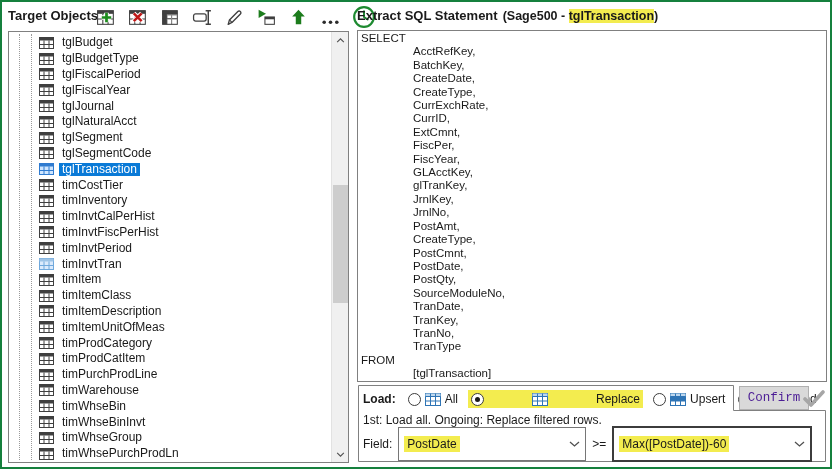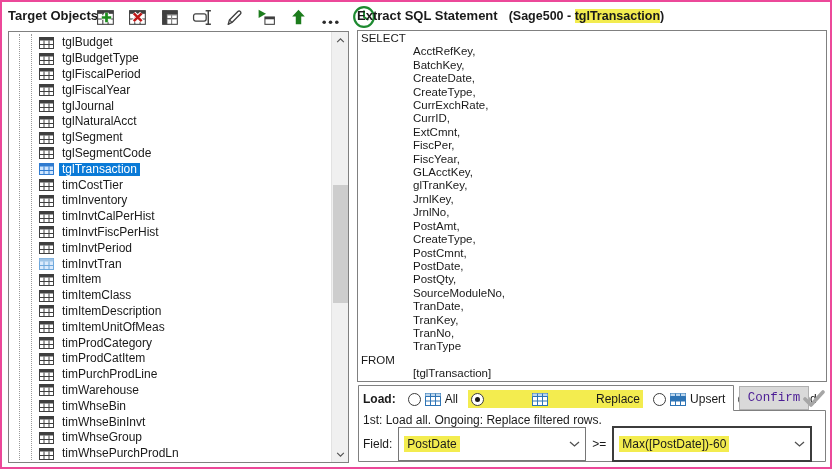--- a/index.html
+++ b/index.html
@@ -1,30 +1,30 @@
 <!DOCTYPE html>
 <html style="--highlight: #f3ec4f; --selection: #0a7ad7; --green: #1c7c1c; --iconblue: #2e74b5;"><head>
 <meta charset="utf-8">
 <style>
   :root{
     --highlight:#f3ec4f; --selection:#0a7ad7; --green:#1c7c1c; --iconblue:#2e74b5;
     --ink:#1a1a1a; --boxborder:#808080;
   }
   *{margin:0;padding:0;box-sizing:border-box;}
   body{background:#cfcfcf;font-family:"Liberation Sans",sans-serif;color:var(--ink);}
-  .window{position:relative;width:832px;height:469px;background:#fff;border:2px solid #ec4899;overflow:hidden;}
+  .window{position:relative;width:832px;height:469px;background:#fff;border:2px solid #15803d;overflow:hidden;}
 
   
   .panel-title{position:absolute;font-size:13px;font-weight:bold;white-space:nowrap;}
   #left-title{left:6px;top:6px;}
   .toolbar{position:absolute;left:94px;top:2px;height:26px;display:flex;align-items:center;gap:11px;}
   .tb-icon{width:21px;height:21px;display:inline-block;}
   .tb-icon svg{width:100%;height:100%;}
 
-  #right-header{position:absolute;left:355px;top:6px;display:flex;align-items:baseline;gap:11px;white-space:nowrap;}
+  #right-header{position:absolute;left:355px;top:6px;display:flex;align-items:baseline;gap:5px;white-space:nowrap;}
   #right-header .ctx{font-size:12.5px;font-weight:bold;}
   .hl{background:var(--highlight);}
 
   
   .tree-box{position:absolute;left:6px;top:29px;width:341px;height:432px;border:1px solid var(--boxborder);background:#fff;overflow:hidden;}
   .guide{position:absolute;top:2px;bottom:2px;border-left:1px dotted #9a9a9a;}
   .tree-items{position:absolute;left:0;top:3px;right:18px;}
   .tree-row{display:flex;align-items:center;height:15.8px;padding-left:30px;gap:5px;font-size:12px;white-space:nowrap;}
   .tree-row svg{width:15px;height:12px;flex:none;}
   .tree-label{padding:0 3px;line-height:13px;}

